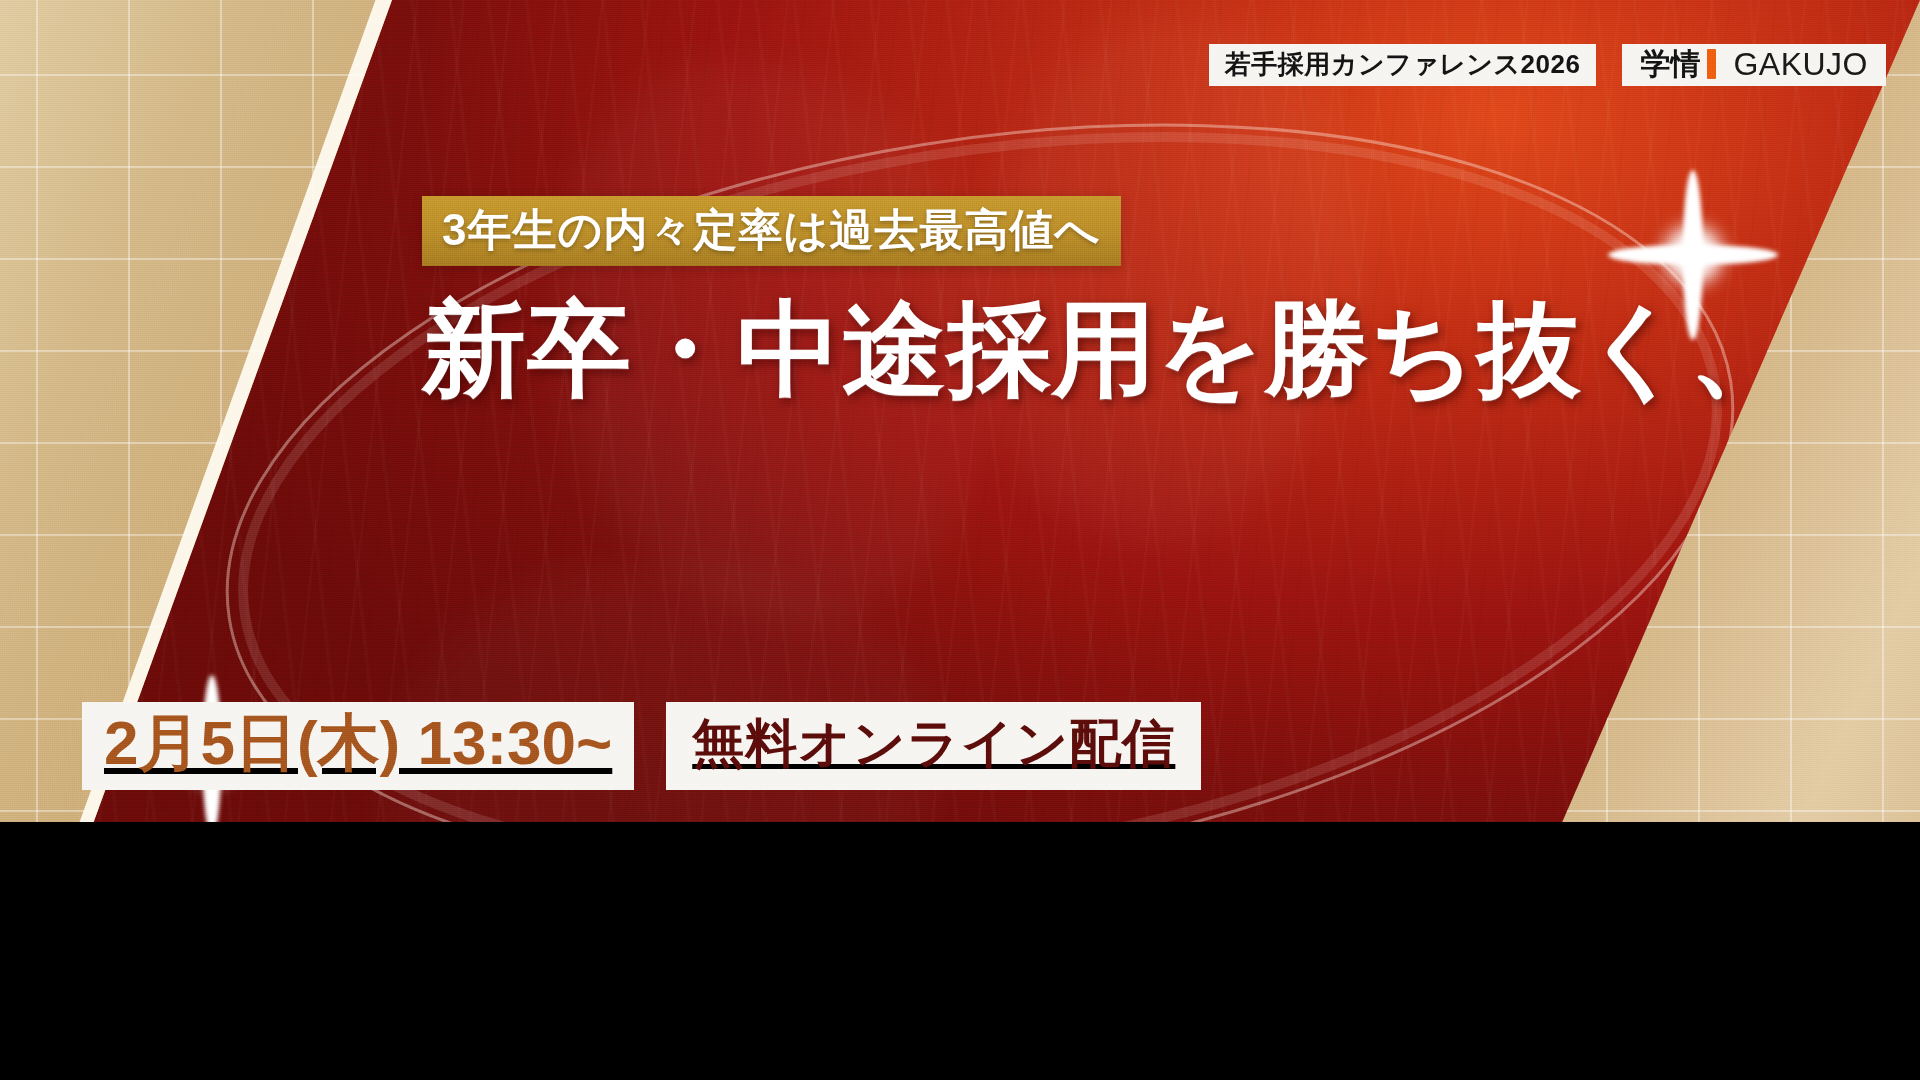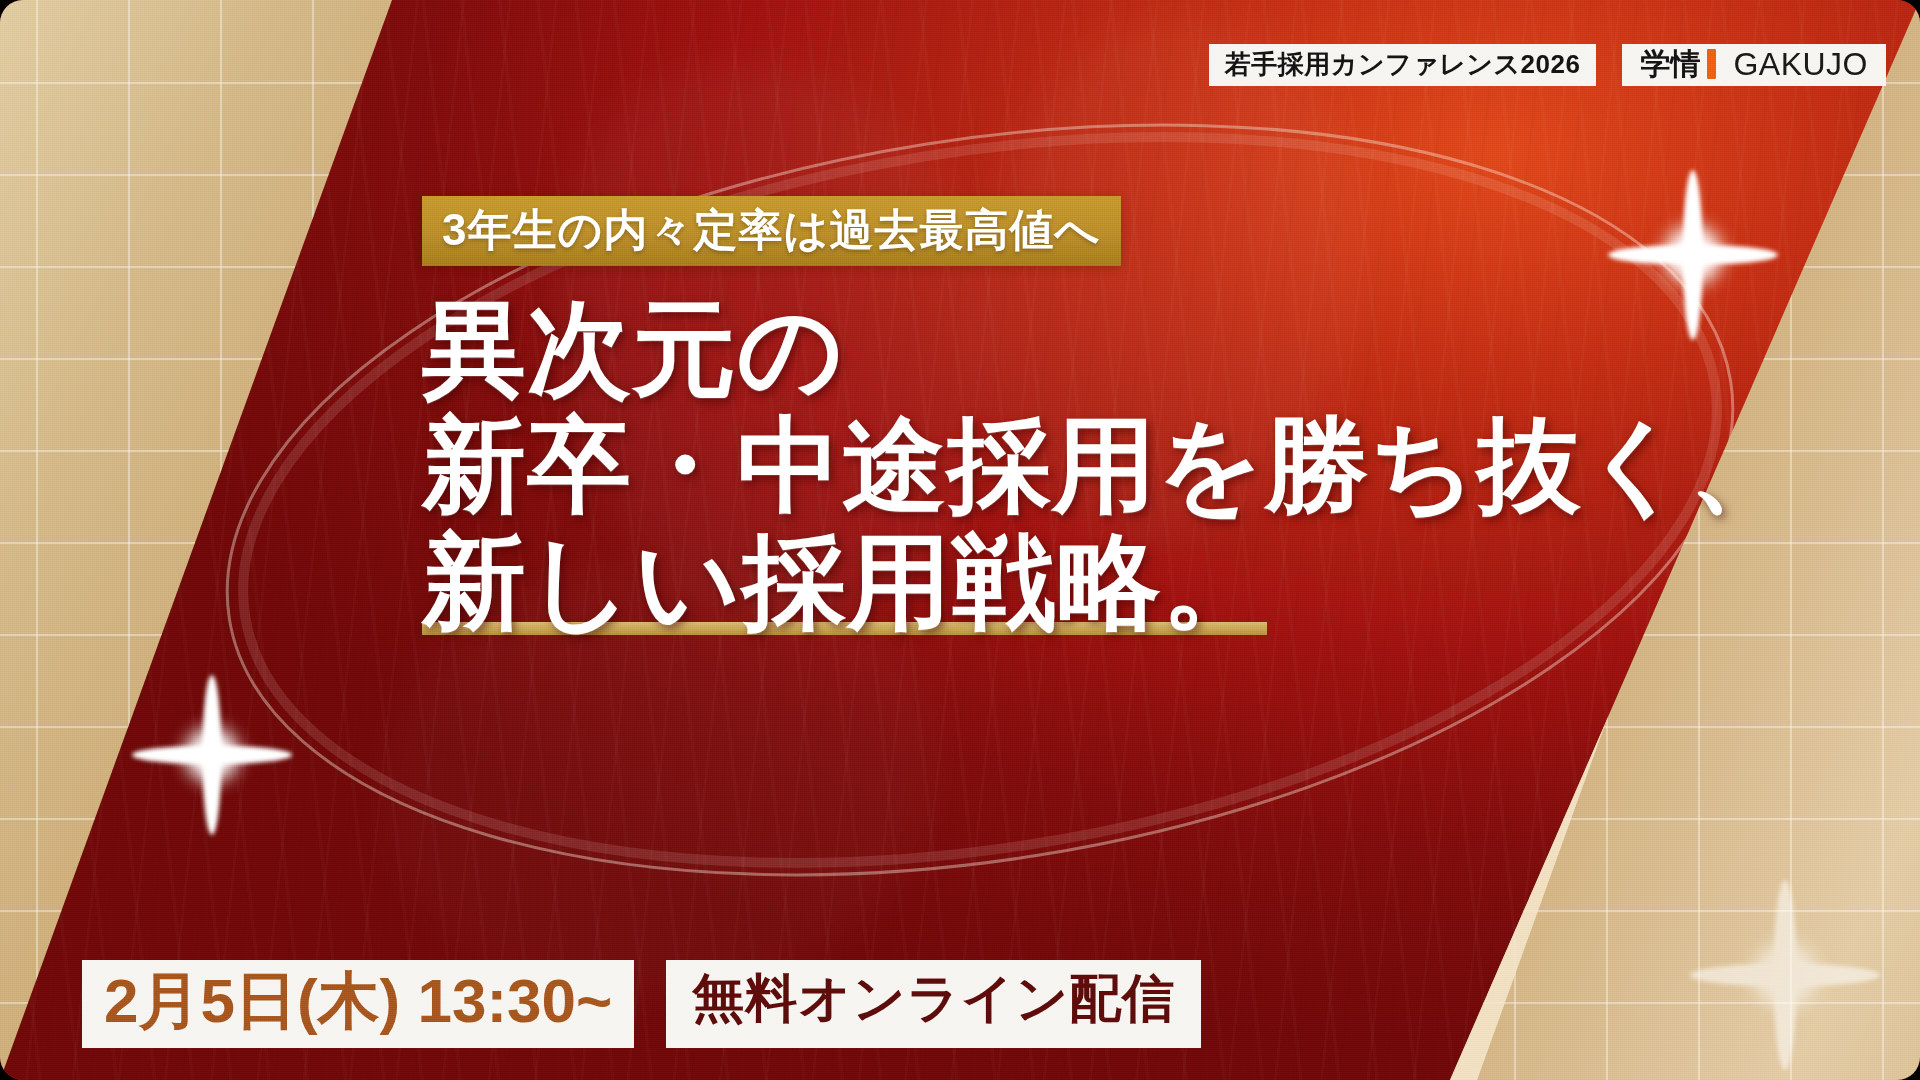--- a/index.html
+++ b/index.html
@@ -1,24 +1,23 @@
 <!DOCTYPE html>
 <html lang="ja"><head>
 <meta charset="utf-8">
 <title>Seminar Banner</title>
 <style>
   html,body{margin:0;padding:0;background:#000;}
   *{box-sizing:border-box;}
   #stage{
     position:relative;
-    width:1920px;height:1080px;
+    width:1920px;height:822px;
     overflow:hidden;
     font-family:"Liberation Sans","DejaVu Sans",sans-serif;
     background:#b91c1c;
-    border-radius:23px;
   }
 
   
   .layer{position:absolute;inset:0;}
 
   
   .bg-red{
     background:
       radial-gradient(ellipse 1400px 900px at 78% 14%, #e0491b 0%, #c42f14 24%, #9d1410 55%, #7c0f0c 78%, #6d0b09 100%);
   }
@@ -162,22 +161,23 @@
   }
 
   
   #footer{
     position:absolute;left:82px;bottom:32px;
     display:flex;align-items:stretch;gap:32px;
     z-index:12;
   }
   .fbox{
     background:#f7f5f2;
-    display:flex;align-items:flex-start;justify-content:center;
+    display:flex;align-items:center;justify-content:center;
     line-height:1;
+    text-decoration:underline;
   }
   #box-date{padding:10px 22px 16px;}
   #date-text{
     font-size:62px;font-weight:700;color:#a8571f;letter-spacing:0;
     white-space:nowrap;
   }
   #box-free{padding:12px 26px 18px;}
   #free-text{
     font-size:52px;font-weight:700;color:#5d0d0a;letter-spacing:1px;
     white-space:nowrap;
@@ -249,28 +249,21 @@
       <span class="bar"></span>
       <span class="en">GAKUJO</span>
     </div>
   </div>
 
   <div id="copy">
 
     <div id="eyebrow">3年生の内々定率は過去最高値へ</div>
 
     <div id="headline">
-      <span class="ln">異次元の</span>
       <span class="ln">新卒・中途採用を勝ち抜く、</span>
-      <span class="ln">
-        <span class="ln3">
-          <span id="underline"></span>
-          <span>新しい採用戦略。</span>
-        </span>
-      </span>
     </div>
 
   </div>
 
   <div id="footer">
     <div class="fbox" id="box-date">
       <span id="date-text">2月5日(木)  13:30~</span>
     </div>
     <div class="fbox" id="box-free">
       <span id="free-text">無料オンライン配信</span>

